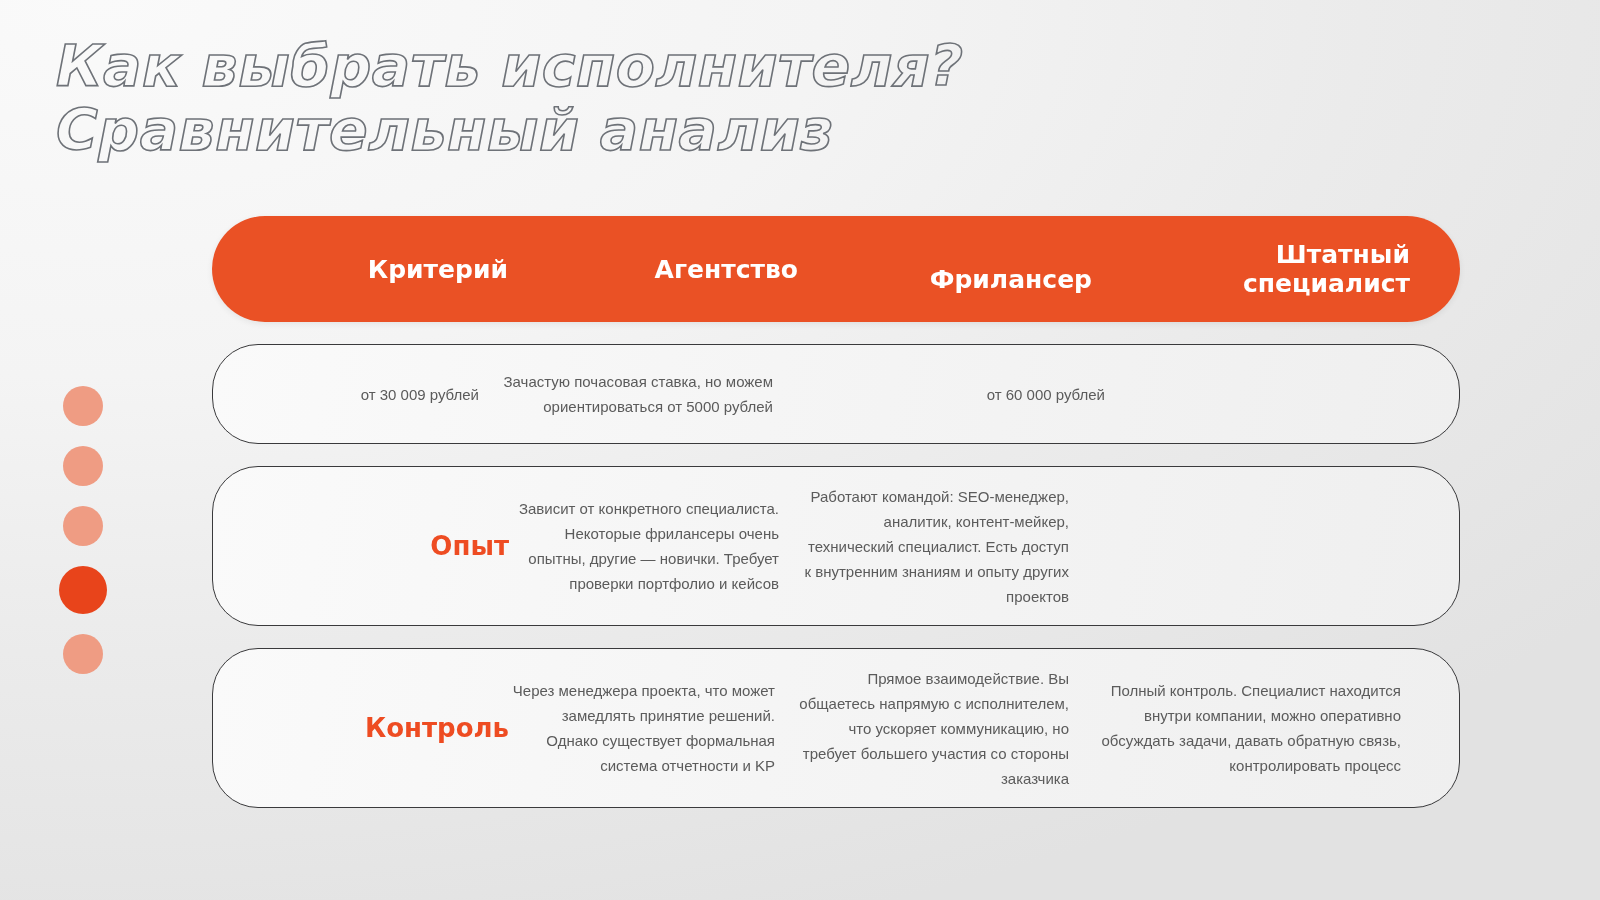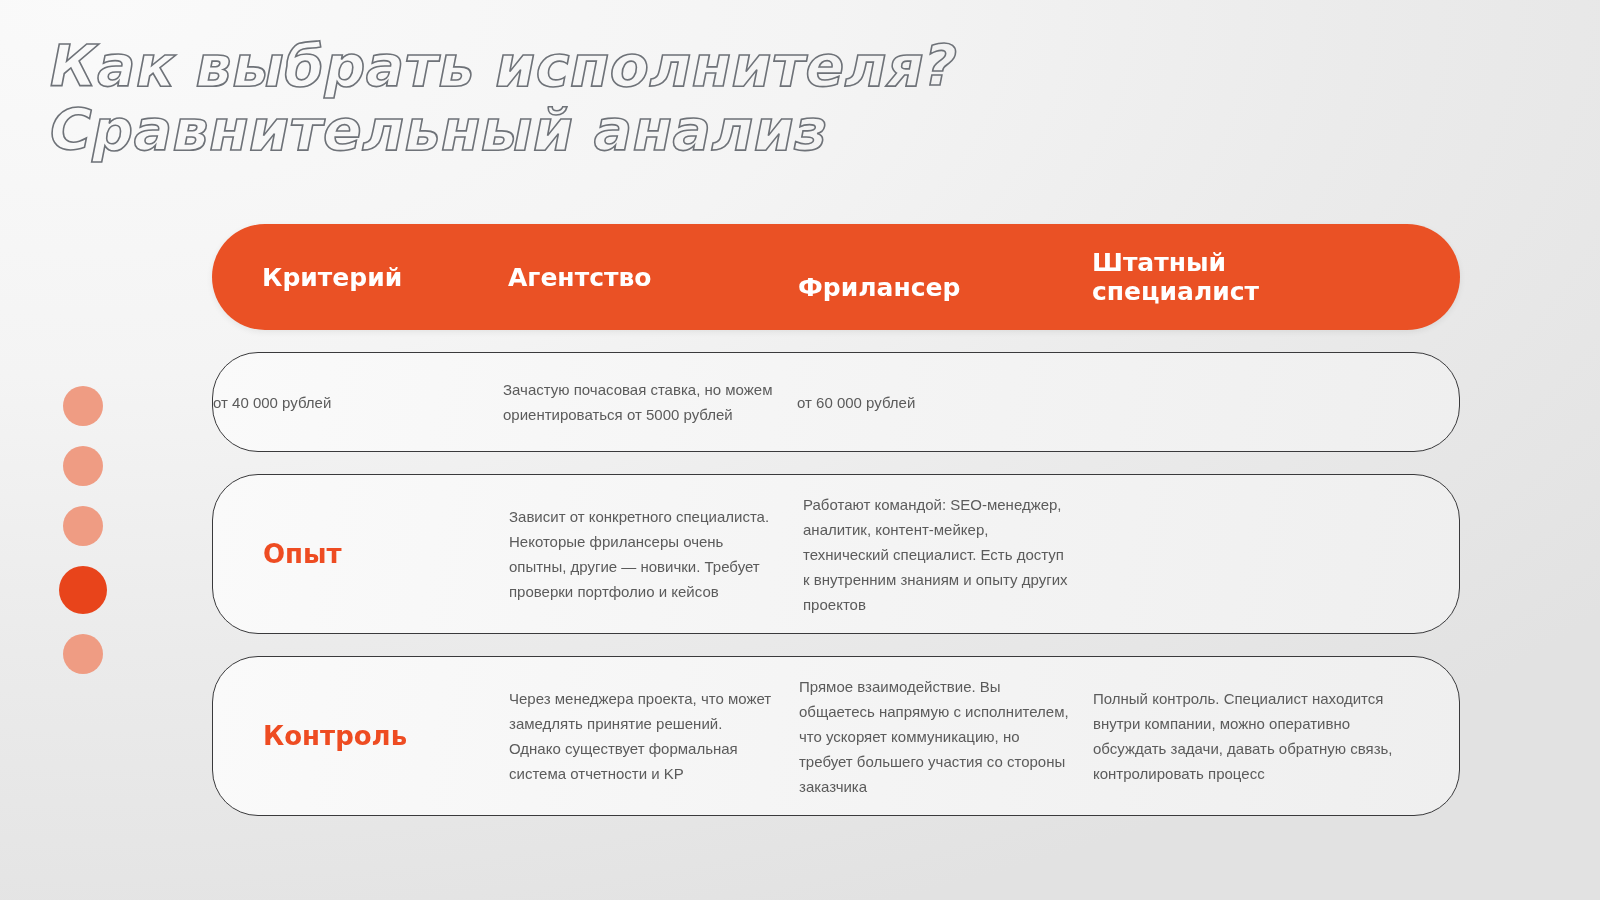--- a/index.html
+++ b/index.html
@@ -21,21 +21,21 @@
     height: 900px;
     box-sizing: border-box;
     background:
       radial-gradient(120% 110% at 6% 0%, #fafafa 0%, #f4f4f4 38%, #ebebeb 66%, #e2e2e2 100%);
     overflow: hidden;
   }
 
   
   .title-block {
     position: absolute;
-    left: 50px;
+    left: 56px;
     top: 34px;
     width: 1100px;
   }
   .title-line {
     font-family: "DejaVu Sans", "Liberation Sans", sans-serif;
     font-size: 57px;
     line-height: 64px;
     font-weight: 700;
     font-style: italic;
     letter-spacing: 0.5px;
@@ -67,22 +67,23 @@
     width: 48px;
     height: 48px;
     background: #e8441b;
     margin-left: 0;
   }
 
   
   .table {
     position: absolute;
     left: 212px;
-    top: 224px;
+    top: 216px;
     width: 1248px;
+    text-align: right;
   }
 
   .header-row {
     position: relative;
     height: 106px;
     background: #ea5125;
     border-radius: 56px;
     display: flex;
     align-items: center;
     box-shadow: 0 2px 6px rgba(0,0,0,0.07);
@@ -160,21 +161,21 @@
       <div class="header-cell col-criterion">Критерий</div>
       <div class="header-cell col-agency">Агентство</div>
       <div class="header-cell col-freelance">Фрилансер</div>
       <div class="header-cell col-inhouse">
         <div>Штатный</div>
         <div>специалист</div>
       </div>
     </div>
 
     <div class="data-row row-cost">
-      <div class="cell c-agency">от 40 000 рублей</div>
+      <div class="cell c-agency">от 30 009 рублей</div>
       <div class="cell c-freelance">Зачастую почасовая ставка, но можем ориентироваться от 5000 рублей</div>
       <div class="cell c-inhouse">от 60 000 рублей</div>
     </div>
 
     <div class="data-row row-exp">
       <div class="row-label">Опыт</div>
       <div class="cell c-freelance">Зависит от конкретного специалиста. Некоторые фрилансеры очень опытны, другие — новички. Требует проверки портфолио и кейсов</div>
       <div class="cell c-agency">Работают командой: SEO-менеджер, аналитик, контент-мейкер, технический специалист. Есть доступ к внутренним знаниям и опыту других проектов</div>
     </div>
 

